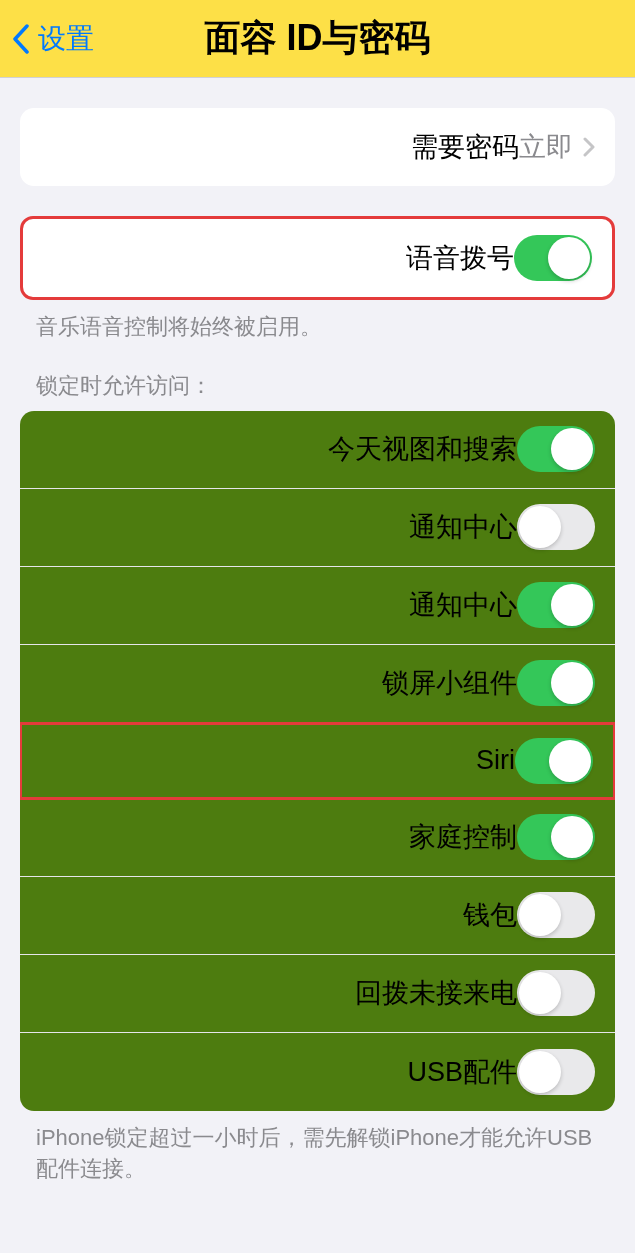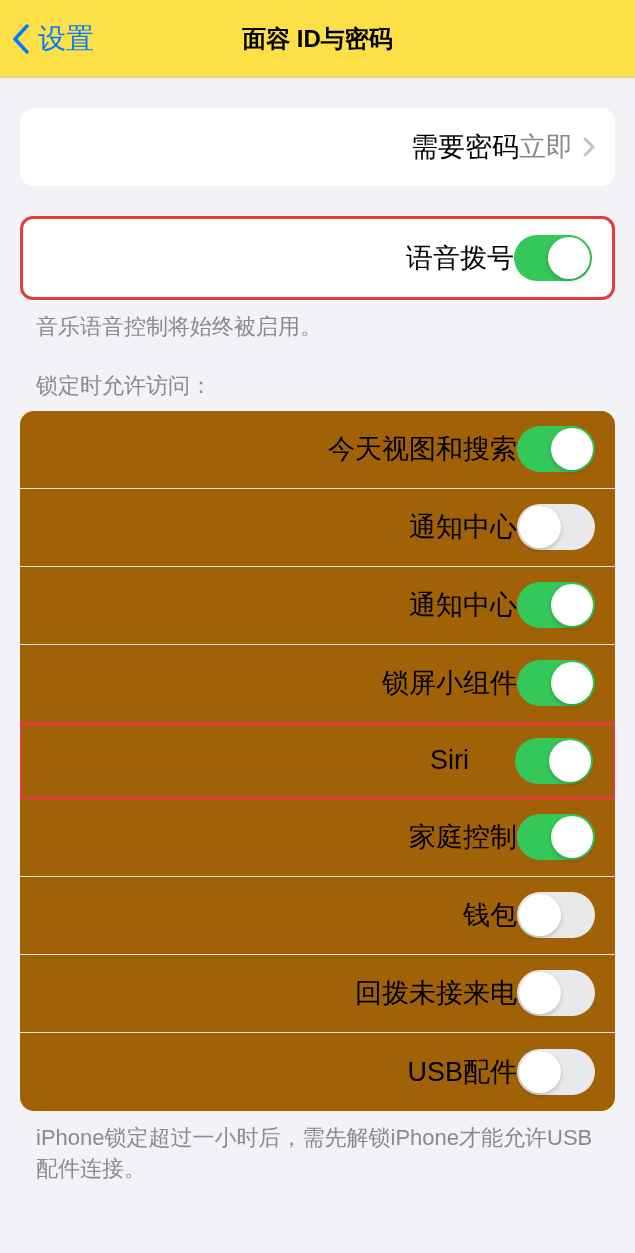--- a/index.html
+++ b/index.html
@@ -33,21 +33,21 @@
     }
     .back-chevron {
       width: 18px;
       height: 30px;
       margin-right: 8px;
     }
     .nav-title {
       position: absolute;
       left: 50%;
       transform: translateX(-50%);
-      font-size: 24px;
+      font-size: 36px;
       font-weight: 600;
       color: #000;
     }
     .content {
       padding: 0;
     }
     .group {
       margin: 30px 20px 0 20px;
       background: #fff;
       border-radius: 14px;
@@ -66,21 +66,20 @@
       border-bottom: 1px solid #e5e5ea;
     }
     .row:last-child {
       border-bottom: none;
     }
     .row.highlighted-inner {
       border: 3px solid #e43b3b;
       margin: -1px;
       position: relative;
       z-index: 1;
-      gap: 46px;
     }
     .row-label {
       font-size: 27px;
       color: #000;
     }
     .row-value {
       display: flex;
       align-items: center;
       gap: 10px;
     }
@@ -127,21 +126,21 @@
       box-shadow: 0 2px 4px rgba(0,0,0,0.2);
     }
     .toggle.on .toggle-knob {
       right: 2px;
     }
     .toggle.off .toggle-knob {
       left: 2px;
     }
     .group2 {
       margin: 0 20px;
-      background: #a16207;
+      background: #4d7c0f;
       border-radius: 14px;
       overflow: hidden;
     }
   </style>
 </head>
 <body>
 
 <div class="nav-bar">
   <div class="back-button">
     <svg class="back-chevron" viewBox="0 0 18 30">

